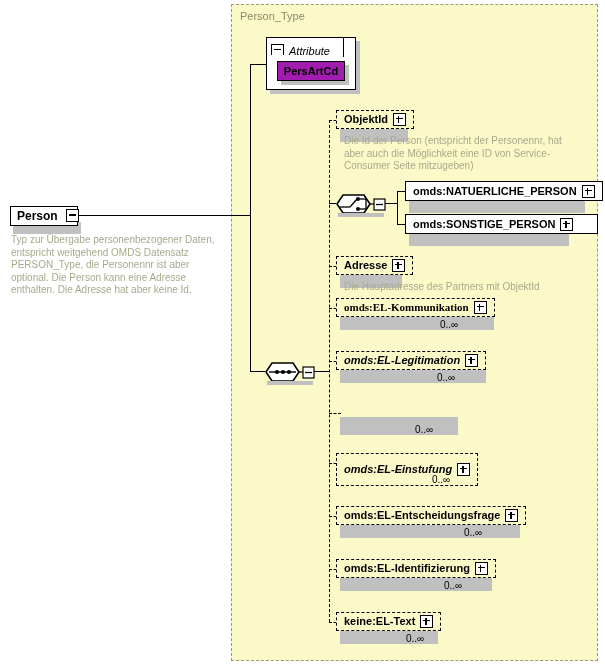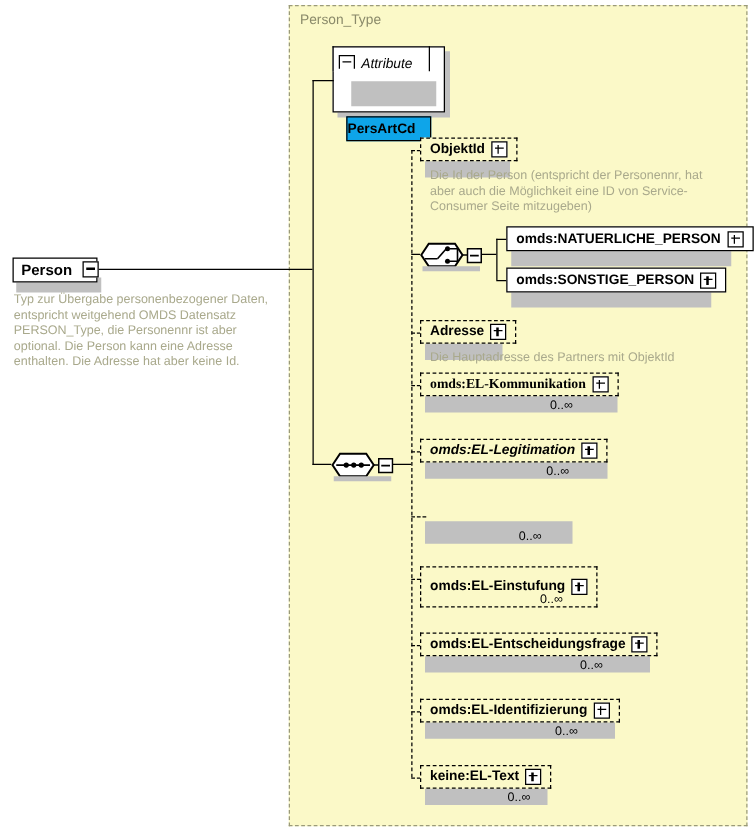--- a/index.html
+++ b/index.html
@@ -114,21 +114,21 @@
   <div style="position:absolute;left:266px;top:37px;width:78px;height:20px;background:#fff;border:1.5px solid #000;border-bottom:none;box-sizing:border-box;display:flex;align-items:flex-end;">
     <span style="width:11px;height:11px;border:1.2px solid #000;background:#fff;position:relative;margin-left:4px;flex:0 0 auto;">
       <span style="position:absolute;left:2px;right:2px;top:3.5px;height:1.4px;background:#000;display:block;"></span>
     </span>
     <span style="font-size:11px;font-style:italic;color:#000;padding-left:5px;white-space:nowrap;">Attribute</span>
   </div>
 
   <div style="position:absolute;left:268px;top:55px;width:74px;height:3px;background:#fff;"></div>
 
   <div class="sh" style="left:281px;top:65px;width:68px;height:20px;"></div>
-  <div style="position:absolute;left:277px;top:61px;width:68px;height:20px;background:#0ea5e9;border:1.5px solid #000;box-sizing:border-box;display:flex;align-items:center;justify-content:flex-start;margin-top:32px;">
+  <div style="position:absolute;left:277px;top:61px;width:68px;height:20px;background:#a21caf;border:1.5px solid #000;box-sizing:border-box;display:flex;align-items:center;justify-content:center;">
     <span style="font-size:11px;font-weight:bold;color:#000;white-space:nowrap;">PersArtCd</span>
   </div>
 
   <div class="ln v" style="left:250px;top:64px;height:308px;"></div>
   <div class="ln h" style="left:250px;top:64px;width:17px;"></div>
   <div class="ln h" style="left:250px;top:371px;width:15px;"></div>
 
   <div class="comp" style="left:263px;top:359px;">
     <svg width="52" height="26" viewBox="0 0 52 26">
       <polygon points="3,13 9,4 30,4 36,13 30,22 9,22" fill="#ffffff" stroke="#000000" stroke-width="1.6"></polygon>
@@ -178,21 +178,21 @@
   <div class="ln h" style="left:397px;top:191px;width:9px;"></div>
   <div class="ln h" style="left:397px;top:224px;width:9px;"></div>
 
   <div class="sh" style="left:409px;top:195px;width:176px;height:18px;"></div>
   <div class="nodebox solid" style="left:405px;top:181px;height:20px;padding-right:3px;">
     <span class="lbl">omds:NATUERLICHE_PERSON</span>
     <span class="expander plus"></span>
   </div>
 
   <div class="sh" style="left:409px;top:228px;width:160px;height:18px;"></div>
-  <div class="nodebox solid" style="left:405px;top:214px;height:20px;padding-right:3px;">
+  <div class="nodebox solid" style="left:405px;top:214px;height:20px;padding-right:20px;">
     <span class="lbl">omds:SONSTIGE_PERSON</span>
     <span class="expander plus"></span>
   </div>
 
   <div class="dln h" style="left:329px;top:266px;width:12px;"></div>
   <div class="sh" style="left:340px;top:270px;width:62px;height:18px;"></div>
   <div class="nodebox dashed" style="left:336px;top:256px;height:19px;padding-right:3px;">
     <span class="lbl">Adresse</span>
     <span class="expander plus"></span>
   </div>
@@ -213,21 +213,21 @@
     <span class="expander plus"></span>
   </div>
   <div class="occ" style="left:437px;top:372px;">0..∞</div>
 
   <div class="dln h" style="left:329px;top:413px;width:12px;"></div>
   <div class="sh" style="left:340px;top:417px;width:118px;height:18px;"></div>
   <div class="occ" style="left:415px;top:424px;">0..∞</div>
 
   <div class="dln h" style="left:329px;top:463px;width:12px;"></div>
   <div class="sh" style="left:340px;top:467px;width:136px;height:18px;"></div>
-  <div class="nodebox dashed" style="left:336px;top:453px;height:33px;padding-right:3px;">
+  <div class="nodebox dashed" style="left:336px;top:453px;height:33px;padding-right:3px;font-style:italic;">
     <span class="lbl">omds:EL-Einstufung</span>
     <span class="expander plus"></span>
   </div>
   <div class="occ" style="left:432px;top:474px;">0..∞</div>
 
   <div class="dln h" style="left:329px;top:516px;width:12px;"></div>
   <div class="sh" style="left:340px;top:520px;width:180px;height:18px;"></div>
   <div class="nodebox dashed" style="left:336px;top:506px;height:19px;padding-right:3px;">
     <span class="lbl">omds:EL-Entscheidungsfrage</span>
     <span class="expander plus"></span>

